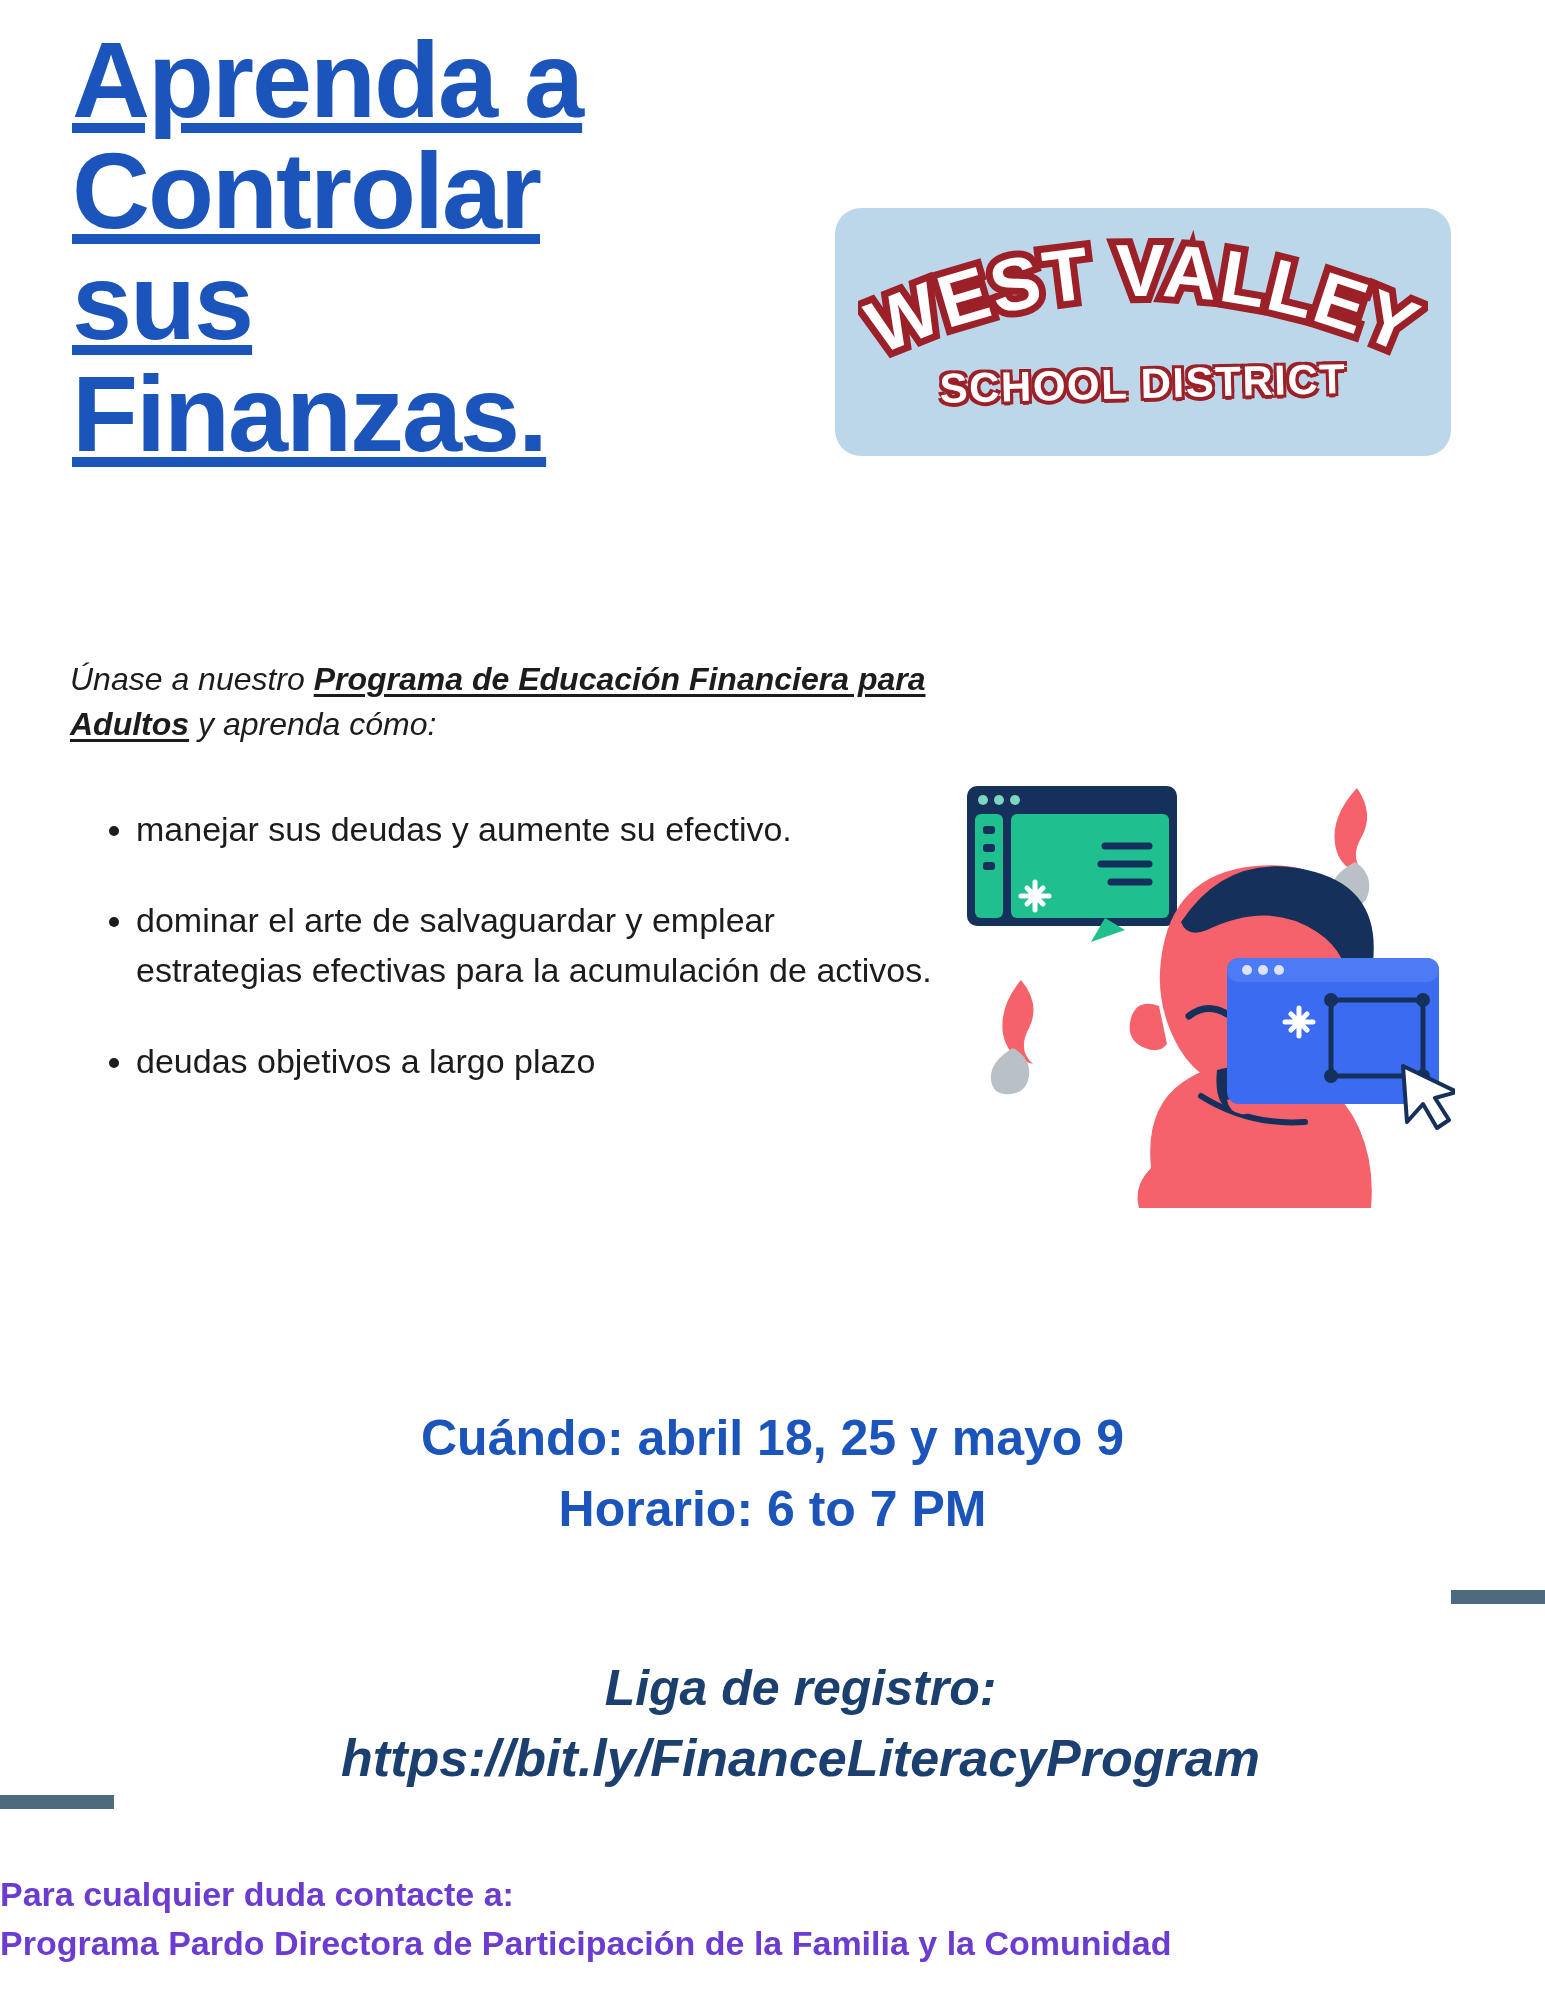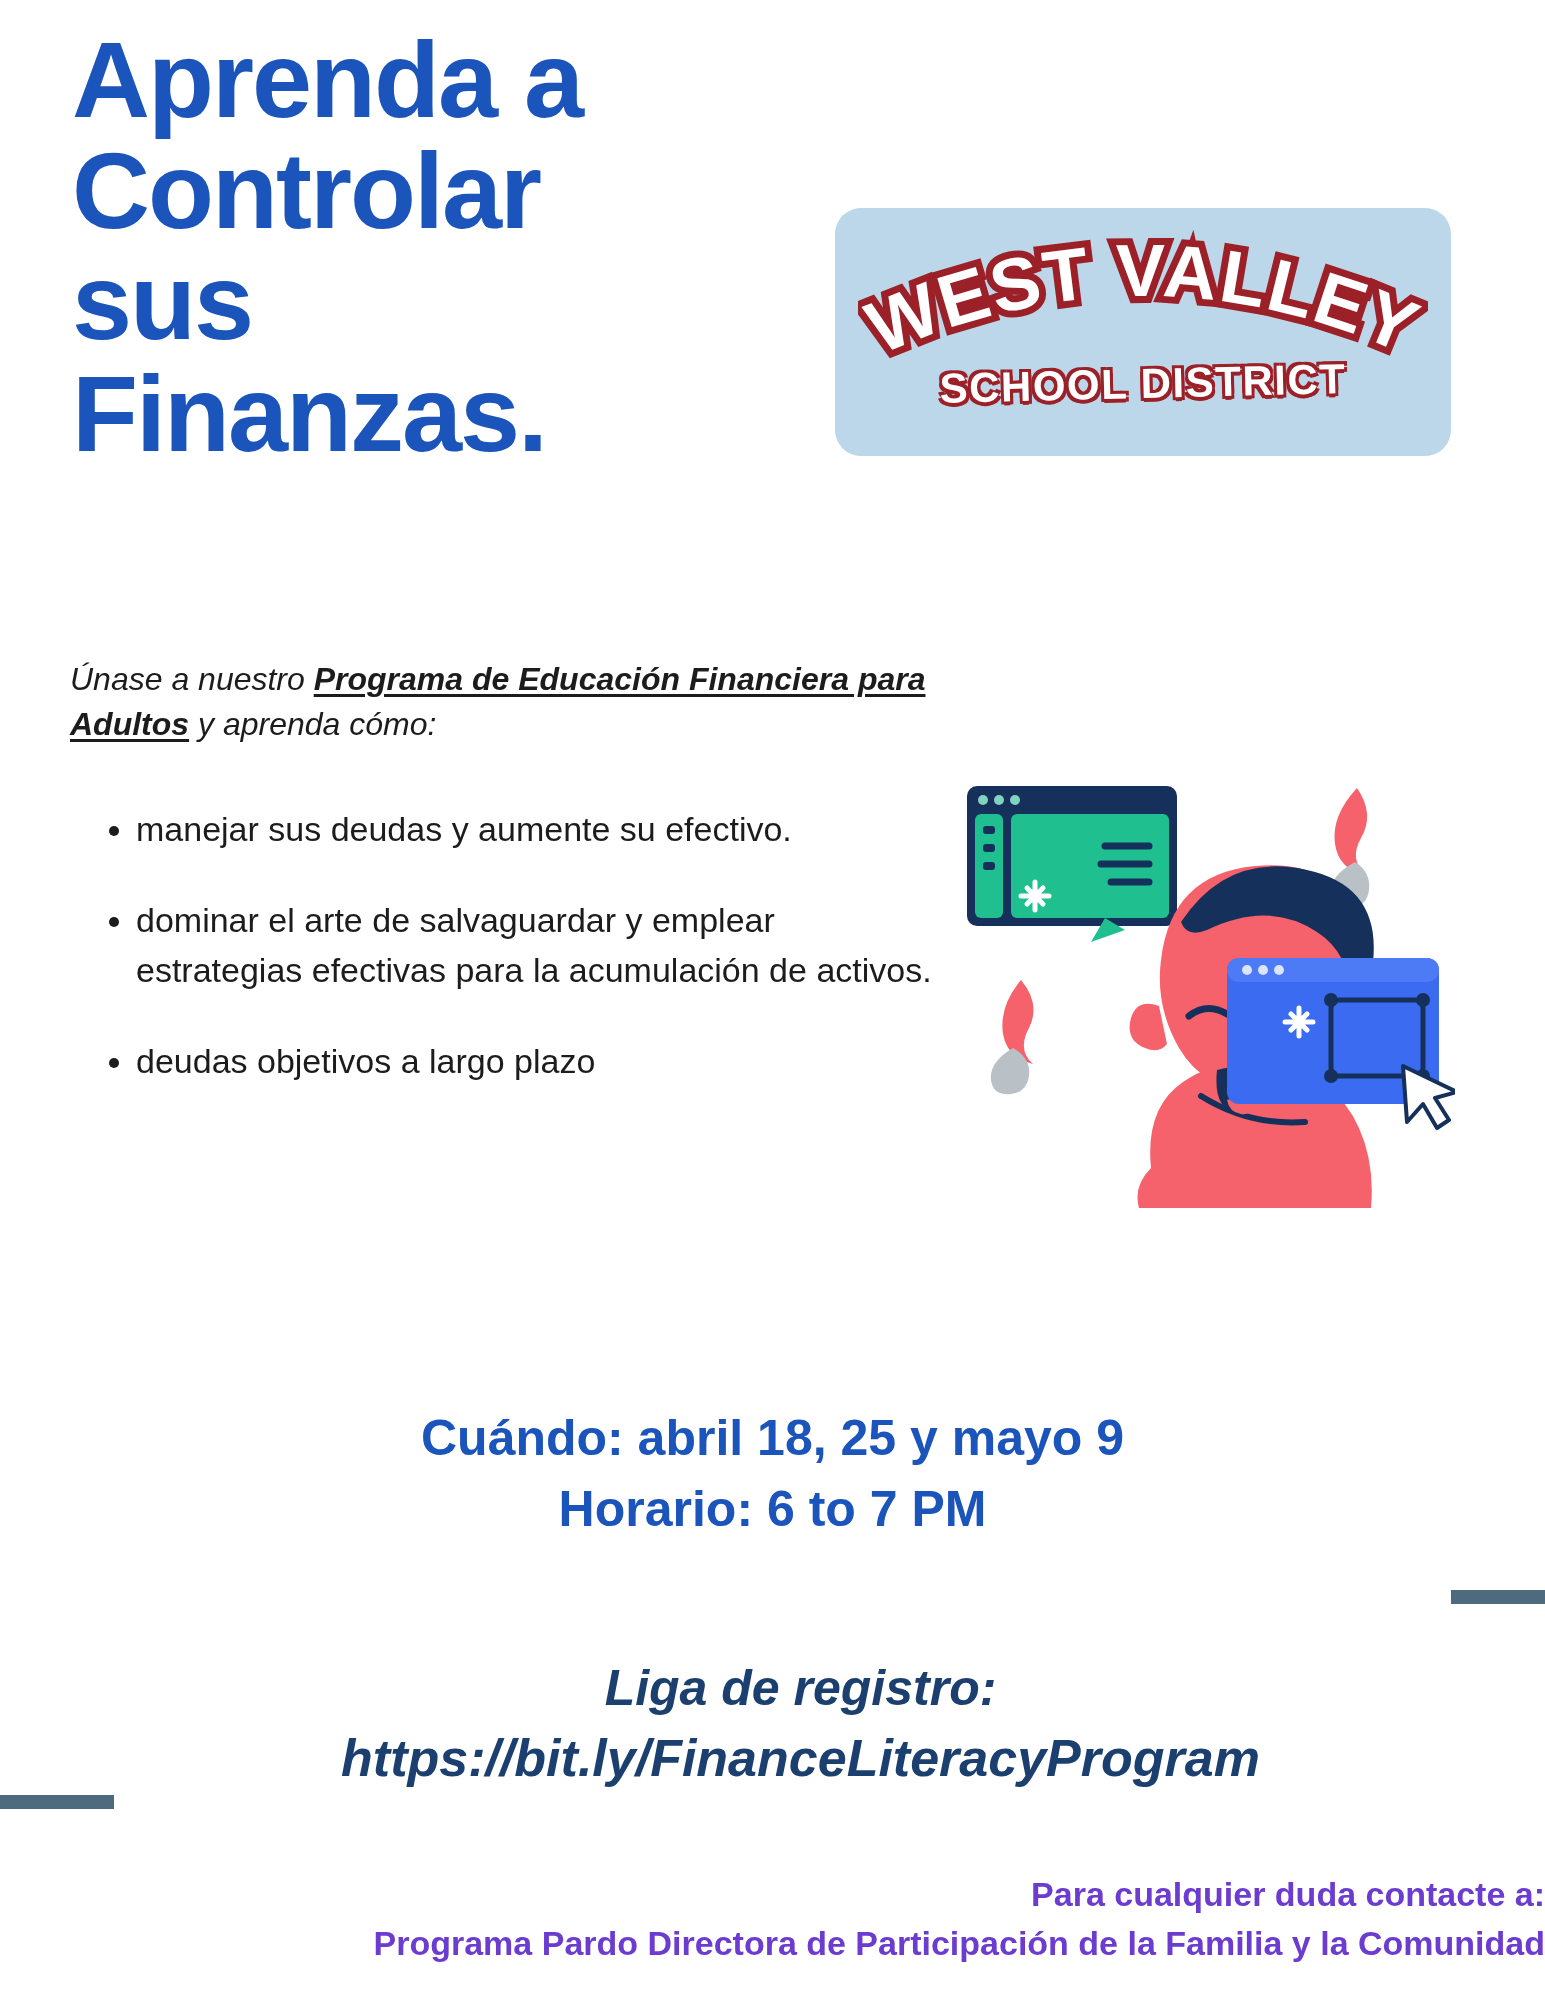--- a/index.html
+++ b/index.html
@@ -27,20 +27,21 @@
     position: absolute;
     left: 72px;
     top: 24px;
     width: 760px;
     font-size: 108px;
     line-height: 1.03;
     font-weight: 800;
     color: #1b54ba;
     letter-spacing: -2px;
     white-space: pre-line;
+    text-decoration: underline;
   }
 
   
   .logo-box {
     position: absolute;
     left: 835px;
     top: 208px;
     width: 616px;
     height: 248px;
     background: #bcd7ea;
@@ -140,21 +141,21 @@
     padding-left: 28px;
   }
   .register .url { font-size: 52px; }
 
   
   .contact {
     position: absolute;
     left: 0;
     top: 1870px;
     width: 100%;
-    text-align: right;
+    text-align: left;
     color: #6b3ccf;
     font-size: 34px;
     font-weight: 600;
     line-height: 1.45;
   }
 
   
   .dash {
     position: absolute;
     background: #4d6a7f;

